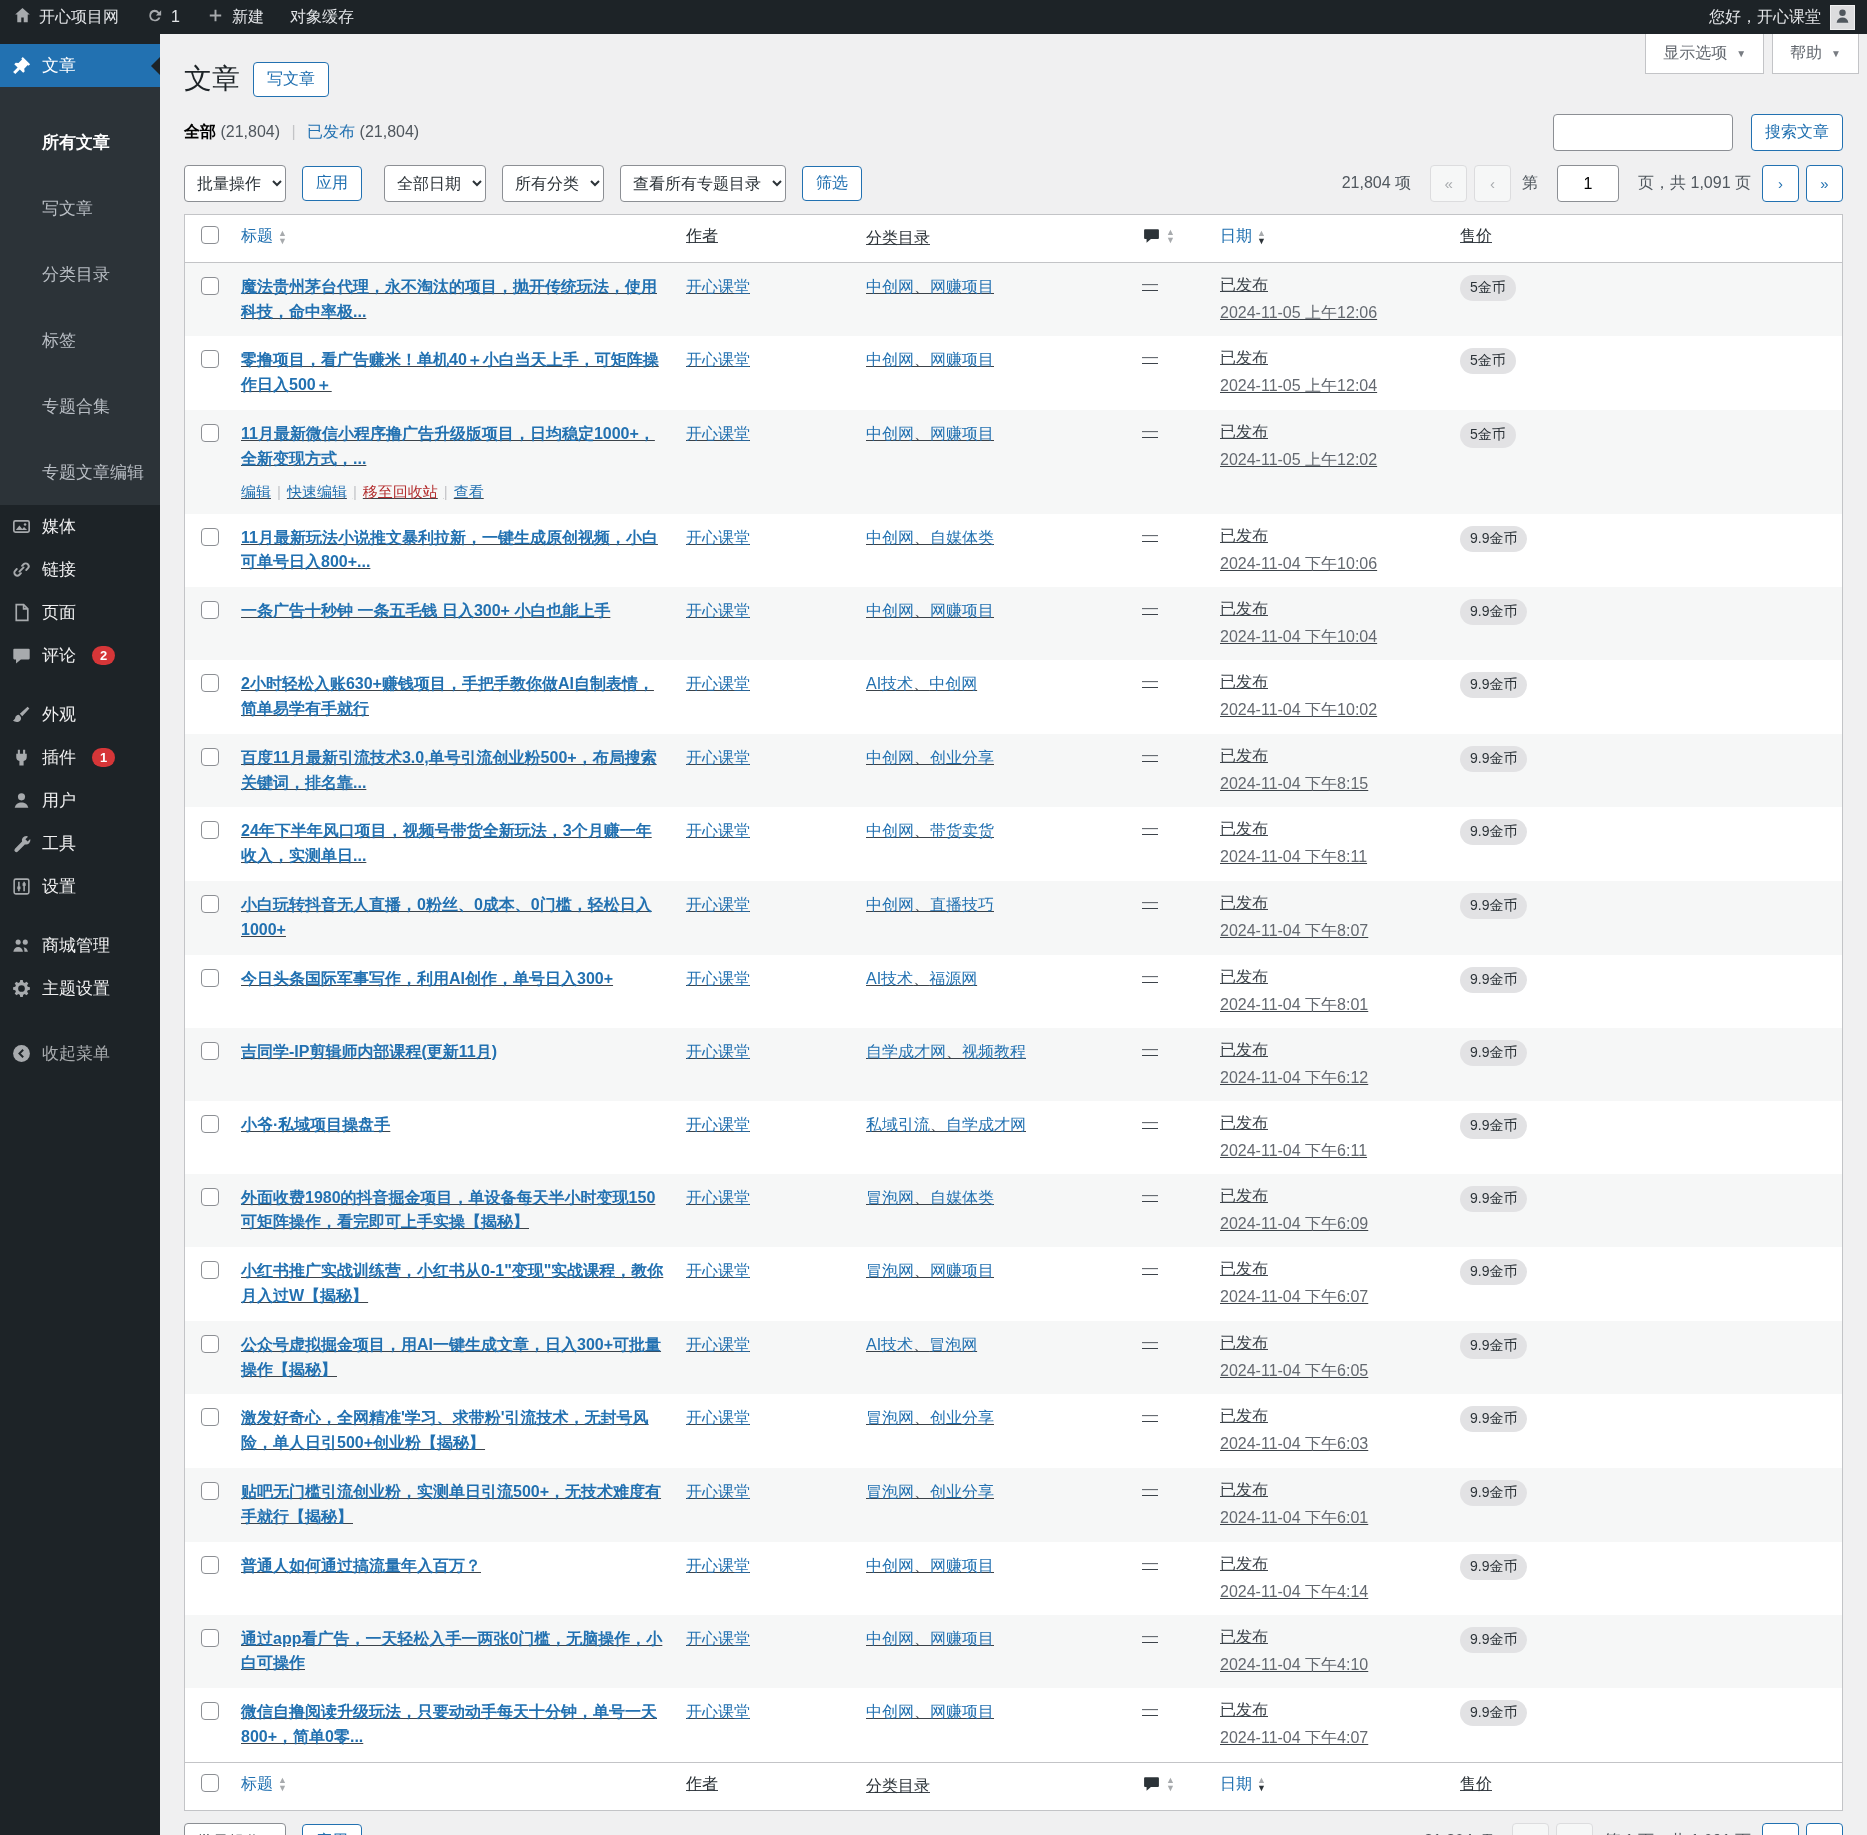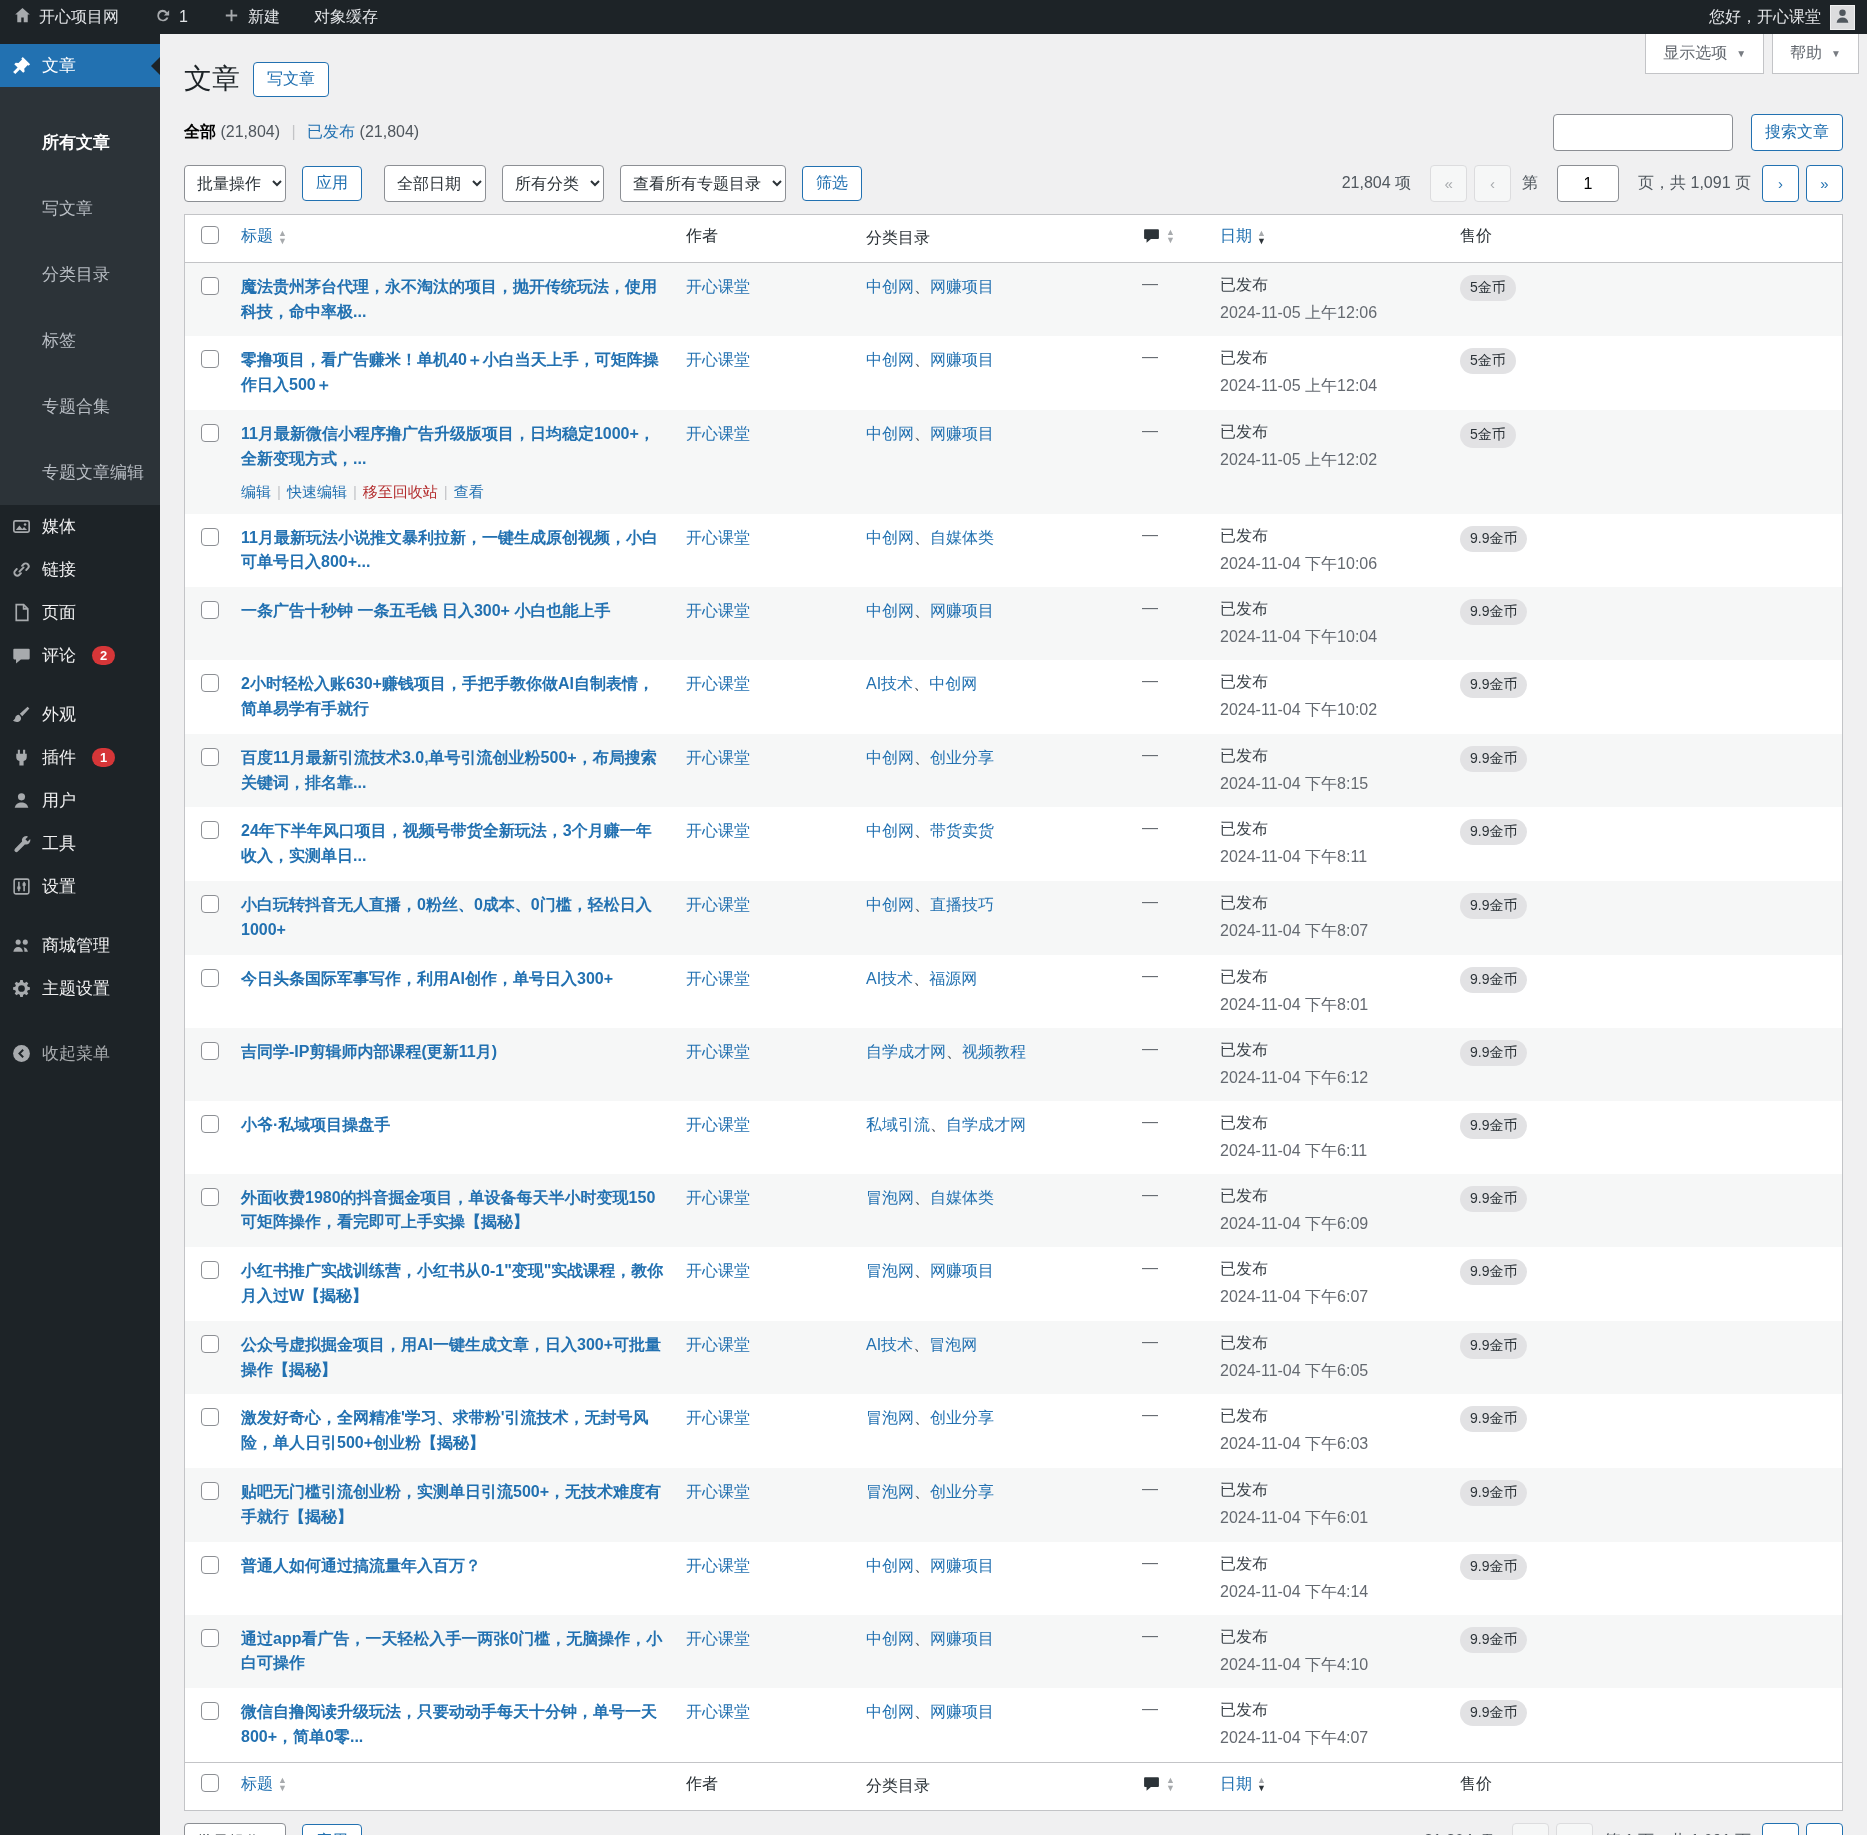--- a/index.html
+++ b/index.html
@@ -8,21 +8,21 @@
     width:1867px; height:1835px; overflow:hidden;
     font-family:"Liberation Sans","DejaVu Sans",sans-serif;
     background:#f0f0f1; color:#3c434a;
   }
   a { text-decoration:none; cursor:pointer; }
 
   
   #adminbar {
     position:fixed; top:0; left:0; right:0; height:34px;
     background:#1d2327; color:#e2e4e7; display:flex; align-items:center;
-    font-size:16px; z-index:100;gap:8px;
+    font-size:16px; z-index:100;
   }
   .ab-item { display:flex; align-items:center; gap:7px; padding:0 13px; height:100%; color:#e2e4e7; }
   .ab-item svg { width:19px; height:19px; fill:#a7aaad; }
   .ab-right { margin-left:auto; display:flex; align-items:center; gap:9px; padding-right:12px; }
   .ab-avatar { width:25px; height:25px; background:#dcdcde; border:1px solid #f0f0f1; display:flex; align-items:center; justify-content:center; }
   .ab-avatar svg { width:19px; height:19px; fill:#50575e; }
 
   
   #layout { display:flex; padding-top:34px; min-height:1835px; }
   #sidebar { width:160px; flex-shrink:0; background:#1d2327; padding:10px 0 30px; font-size:17px; }
@@ -80,21 +80,21 @@
   .displaying-num { margin-right:12px; color:#50575e; }
   .page-btn { min-width:37px; height:37px; display:flex; align-items:center; justify-content:center;
     border-radius:4px; font-size:15px; cursor:pointer; }
   .page-btn.off { background:#f6f7f7; border:1px solid #dcdcde; color:#a7aaad; cursor:default; }
   .page-btn.on { background:#fff; border:1px solid #2271b1; color:#2271b1; }
   .paging-text { margin:0 4px; color:#50575e; }
   .current-page-input { width:62px; height:37px; border:1px solid #8c8f94; border-radius:4px; text-align:center; font-size:16px; margin:0 8px; }
 
   
   .list-table { background:#fff; border:1px solid #c3c4c7; margin-top:12px; }
-  .trow { display:flex; align-items:flex-start; }
+  .trow { display:flex; align-items:flex-start;text-decoration:underline; }
   .thead { border-bottom:1px solid #c3c4c7; }
   .tfoot { border-top:1px solid #c3c4c7; }
   .cell { padding:12px 10px; font-size:16px; }
   .c-check { width:46px; padding-left:16px; padding-top:14px; }
   .c-title { flex:1; min-width:0; }
   .c-author { width:180px; }
   .c-cats { width:272px; }
   .c-comments { width:82px; }
   .c-date { width:240px; }
   .c-price { width:392px; }

